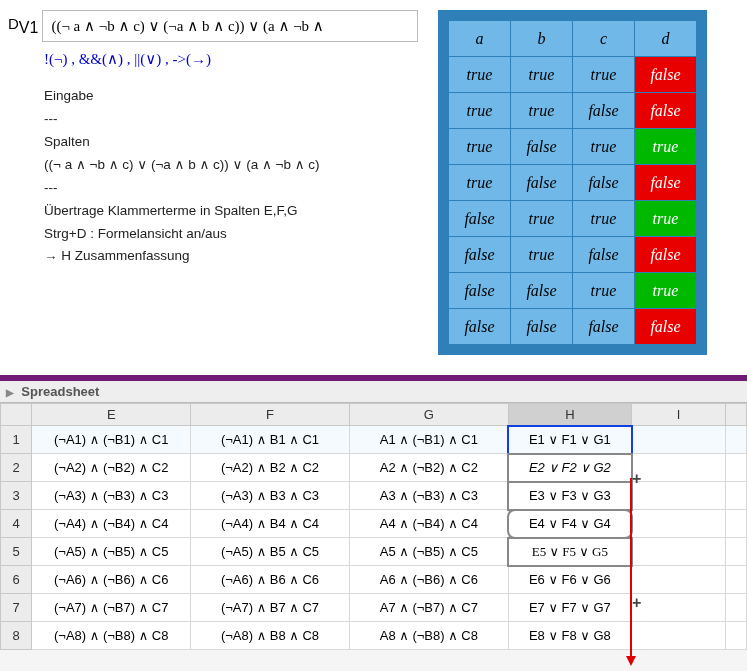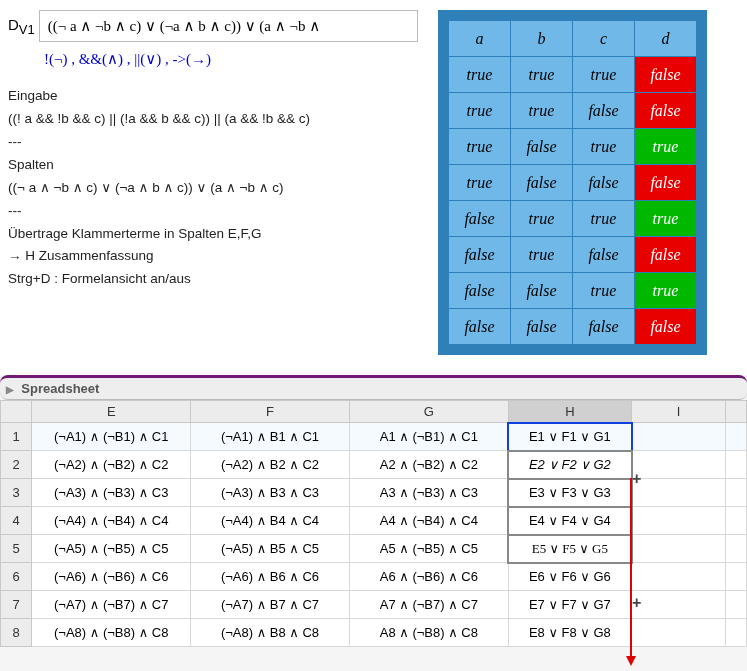--- a/index.html
+++ b/index.html
@@ -21,38 +21,39 @@
   .left-col { flex: 0 0 410px; }
   .formula-row {
     display: flex;
     align-items: center;
     gap: 4px;
     margin-bottom: 6px;
   }
   .dv1 {
     font-size: 15px;
   }
-  .dv1 sub { font-size: 13px; }
+  .dv1 sub { font-size: 16px; }
   .formula-box {
     border: 1px solid #bbb;
     padding: 6px 8px;
     font-family: 'Times New Roman', serif;
     font-size: 15px;
     flex: 1;
     background: #fff;
     white-space: nowrap;
     overflow: hidden;
   }
   .legend {
     color: #0000cc;
     font-family: 'Times New Roman', serif;
     font-size: 15px;
     margin: 8px 0 18px 36px;
   }
   .notes {
+    margin-left: 36px;
     font-size: 13.5px;
     line-height: 1.55;
     color: #222;
   }
   .notes div { margin-bottom: 2px; }
   .truth-wrap {
     background: #2f7fb8;
     padding: 10px;
     flex: 0 0 auto;
   }
@@ -70,28 +71,27 @@
   }
   table.truth th {
     background: #6fb8e8;
     font-weight: normal;
   }
   table.truth td { background: #6fb8e8; text-align: center; }
   table.truth td.d-false { background: #e80000; color: #fff; font-style: italic; }
   table.truth td.d-true  { background: #00b800; color: #fff; font-style: italic; }
   
   .ss-title {
-    border-top: 3px solid #701a75;
+    border-top: 6px solid #701a75;
     border-bottom: 1px solid #bbb;
     background: #eee;
     padding: 3px 6px;
     font-weight: bold;
     font-size: 13px;
     color: #555;
-    border-radius: 8px;
   }
   .ss-title .tri { color: #888; margin-right: 4px; font-size: 10px; }
   table.sheet {
     border-collapse: collapse;
     width: 100%;
     table-layout: fixed;
     background: #fff;
   }
   table.sheet th {
     background: #ececec;
@@ -152,28 +152,27 @@
   <div class="left-col">
     <div class="formula-row">
       <span class="dv1">
         <span>D</span><sub>V1</sub>
       </span>
       <div class="formula-box">((¬ a ∧ ¬b ∧ c) ∨ (¬a ∧ b ∧ c)) ∨ (a ∧ ¬b ∧</div>
     </div>
     <div class="legend">!(¬) ,  &amp;&amp;(∧) ,  ||(∨) , -&gt;(→)</div>
     <div class="notes">
       <div>Eingabe</div>
-      <div>((! a &amp;&amp; !b &amp;&amp; c) || (!a &amp;&amp; b &amp;&amp; c)) || (a &amp;&amp; !b &amp;&amp; c)</div>
       <div>---</div>
       <div>Spalten</div>
       <div>((¬ a ∧ ¬b ∧ c) ∨ (¬a ∧ b ∧ c)) ∨ (a ∧ ¬b ∧ c)</div>
       <div>---</div>
       <div>Übertrage Klammerterme in Spalten E,F,G</div>
+      <div>Strg+D : Formelansicht an/aus</div>
       <div>→ H Zusammenfassung</div>
-      <div>Strg+D : Formelansicht an/aus</div>
     </div>
   </div>
 
   <div class="truth-wrap">
     <table class="truth">
       <thead>
         <tr>
           <th>a</th>
           <th>b</th>
           <th>c</th>
@@ -286,21 +285,21 @@
         <td>A3 ∧ (¬B3) ∧ C3</td>
         <td style="outline: rgb(136, 136, 136) solid 2px; outline-offset: -1px;">E3 ∨ F3 ∨ G3</td>
         <td></td>
         <td></td>
       </tr>
       <tr>
         <th class="rowhdr">4</th>
         <td>(¬A4) ∧ (¬B4) ∧ C4</td>
         <td>(¬A4) ∧ B4 ∧ C4</td>
         <td>A4 ∧ (¬B4) ∧ C4</td>
-        <td style="outline: rgb(136, 136, 136) solid 2px; outline-offset: -1px;">E4 ∨ F4 ∨ G4</td>
+        <td style="outline: rgb(136, 136, 136) solid 2px; outline-offset: -1px; border-radius: 7px;">E4 ∨ F4 ∨ G4</td>
         <td></td>
         <td></td>
       </tr>
       <tr>
         <th class="rowhdr">5</th>
         <td>(¬A5) ∧ (¬B5) ∧ C5</td>
         <td>(¬A5) ∧ B5 ∧ C5</td>
         <td>A5 ∧ (¬B5) ∧ C5</td>
         <td style="outline: rgb(136, 136, 136) solid 2px; outline-offset: -1px; font-family: Liberation Serif, serif;">E5 ∨ F5 ∨ G5</td>
         <td></td>

